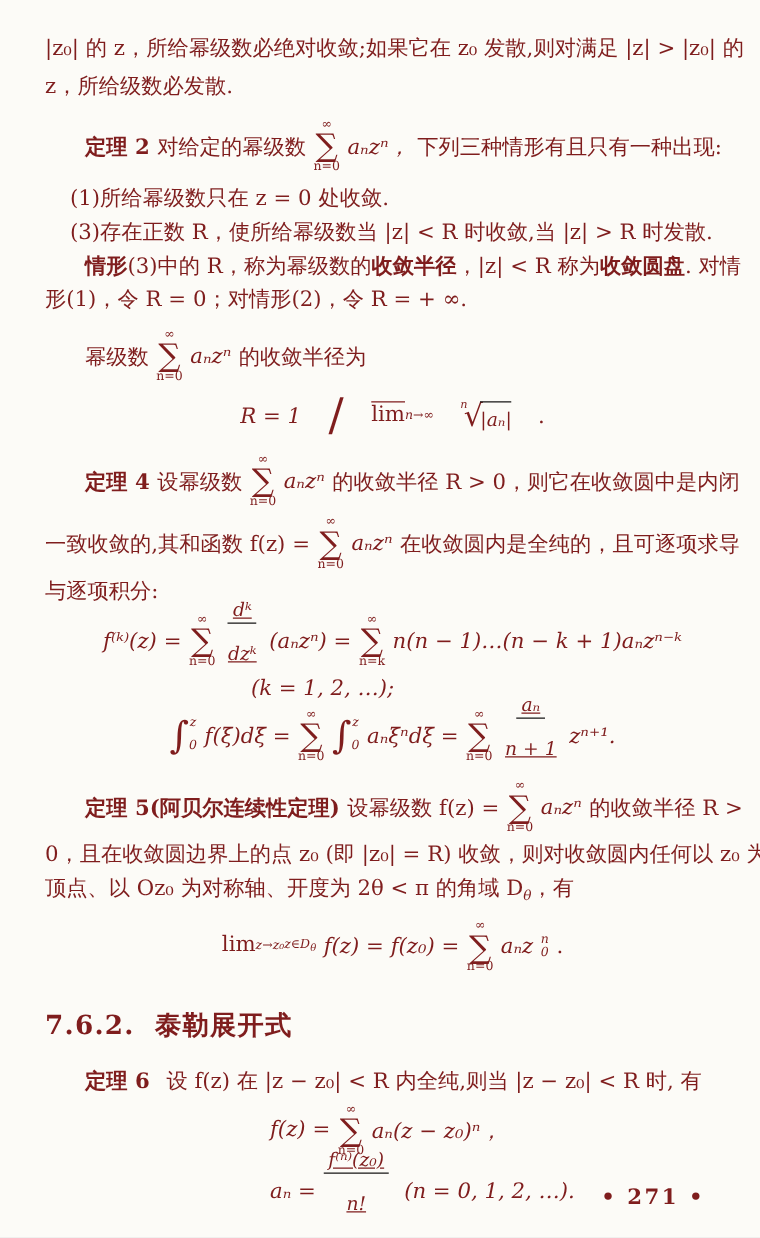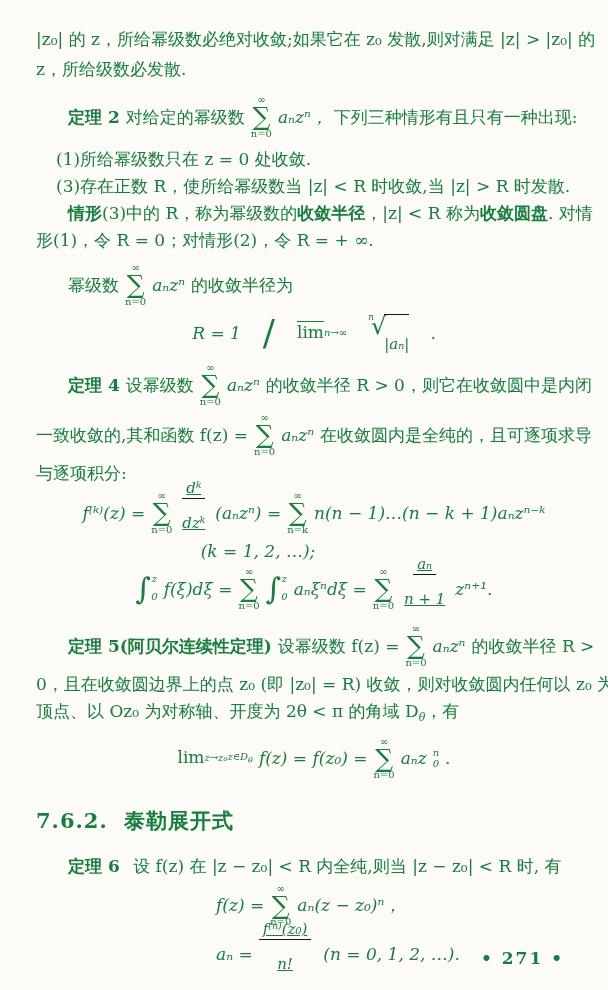--- a/index.html
+++ b/index.html
@@ -1,17 +1,17 @@
 <!DOCTYPE html>
 <html><head>
 <meta charset="utf-8">
 <style>
   html,body{margin:0;padding:0;background:#e8e8e8;}
   .page{position:relative;width:608px;height:990px;margin:0 auto;background:#fcfbf7;
-        color:#15803d;font-family:"DejaVu Serif","Liberation Serif",serif;
+        color:#7f1d1d;font-family:"DejaVu Serif","Liberation Serif",serif;
         font-size:17px;overflow:hidden;}
   .content{padding:24px 16px 0 36px;}
   .line{line-height:30px;white-space:nowrap;}
   .tight{line-height:27px;}
   .ind{padding-left:32px;}
   .ind2{padding-left:20px;}
   .b{font-weight:bold;}
   .it{font-style:italic;}
 
   
@@ -38,21 +38,21 @@
   
   .lims{display:inline-flex;flex-direction:row;align-items:center;line-height:1.05;}
   .lims .word{font-size:17px;}
   .overl{text-decoration:overline;}
   .lims .sb{font-size:10px;font-style:italic;}
 
   
   .rad{display:inline-flex;align-items:flex-start;}
   .rad .idx{font-size:9px;margin:-2px -3px 0 0;}
   .rad .sign{font-size:24px;line-height:1;}
-  .rad .body{border-top:1px solid #161616;padding-top:20px;margin-left:-2px;font-size:15px;}
+  .rad .body{border-top:1px solid #161616;padding-top:5px;margin-left:-2px;font-size:15px;}
 
   
   .ss{display:inline-flex;flex-direction:column;font-size:10px;line-height:1.1;
       vertical-align:-4px;font-style:italic;}
 
   .bigslash{font-size:36px;font-weight:400;line-height:1;margin:0 1px;}
 
   .cond{text-align:center;padding-right:112px;line-height:24px;}
   .heading{margin-top:22px;font-weight:bold;font-size:21px;letter-spacing:1px;}
   .pagenum{position:absolute;right:44px;bottom:22px;font-weight:bold;letter-spacing:2px;}

